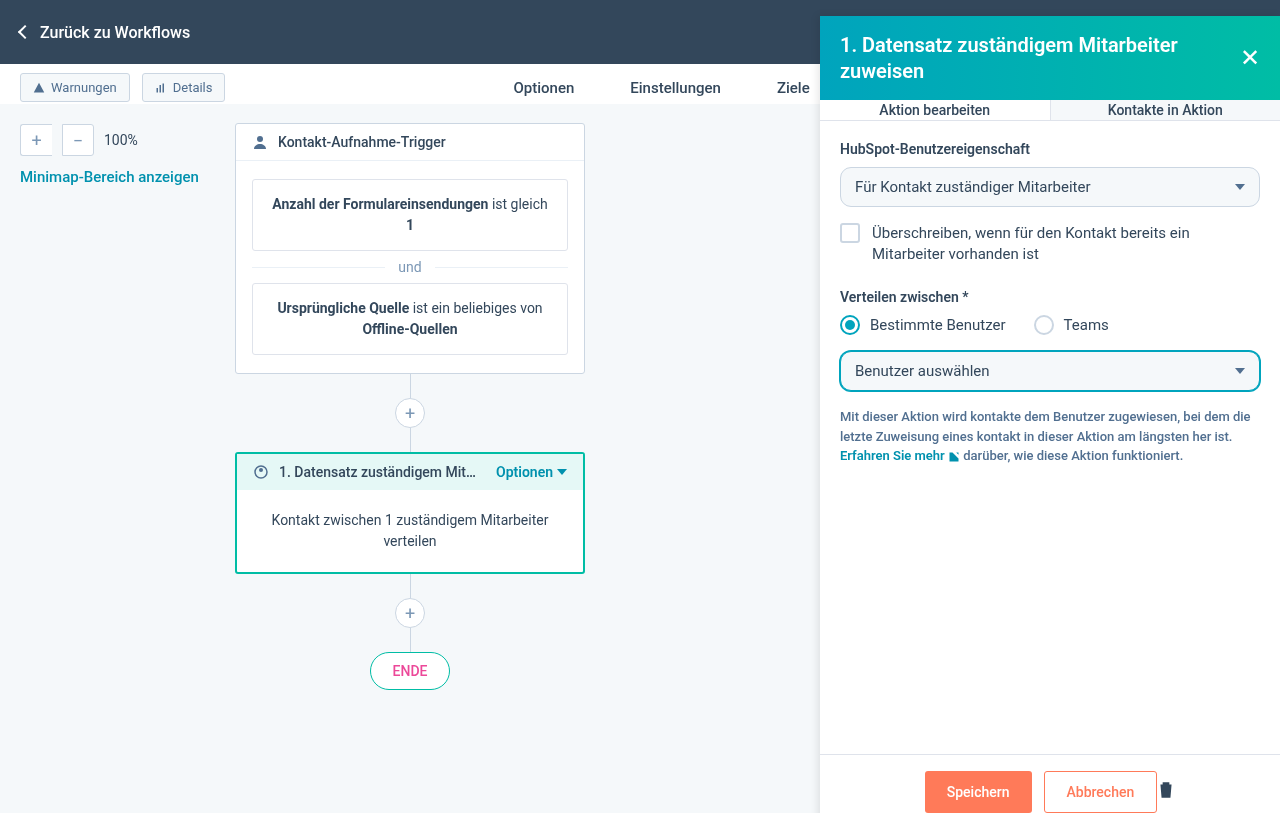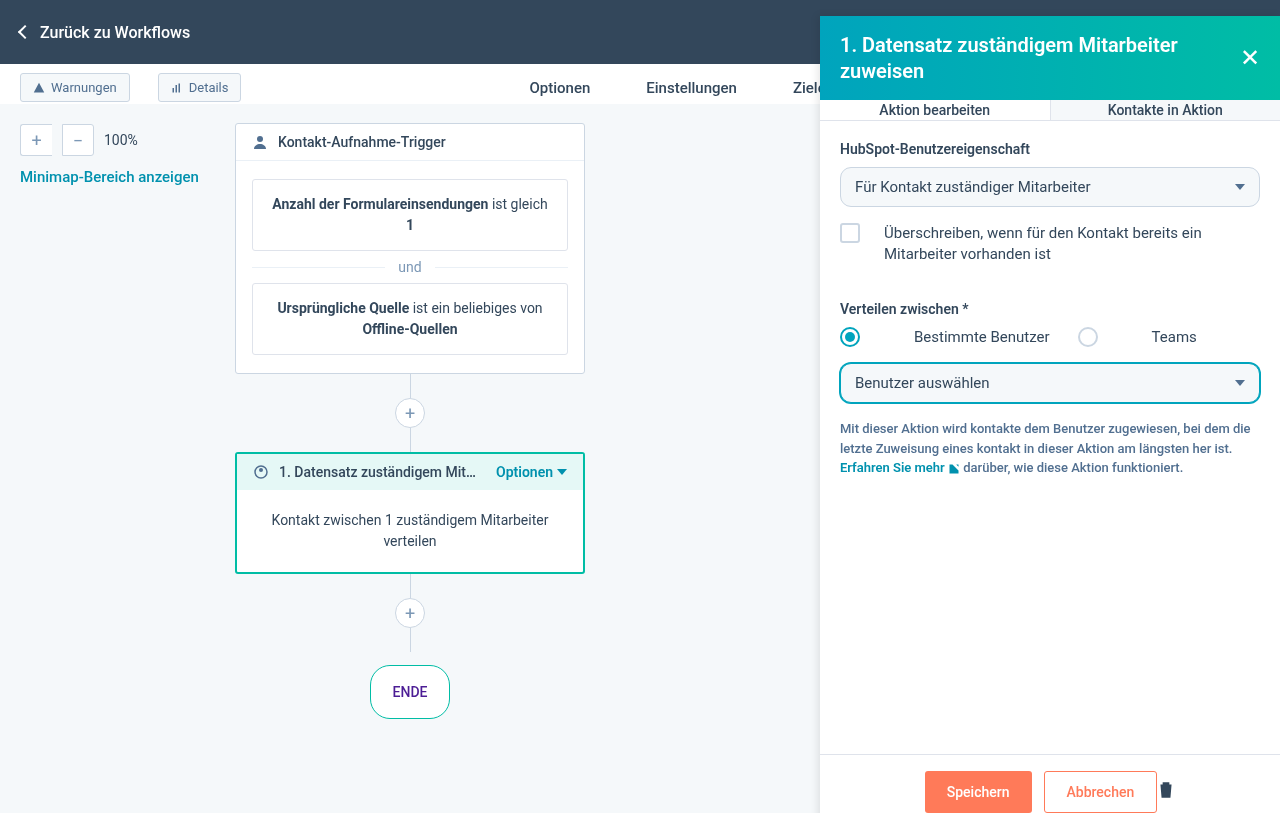--- a/index.html
+++ b/index.html
@@ -3,21 +3,21 @@
 <meta charset="utf-8">
 <style>
 * { margin: 0; padding: 0; box-sizing: border-box; font-family: -apple-system, BlinkMacSystemFont, "Segoe UI", Roboto, sans-serif; }
 body { width: 1280px; height: 813px; overflow: hidden; background: #f5f8fa; position: relative; }
 
 .top-header { background: #33475b; height: 64px; display: flex; align-items: center; padding: 0 20px; color: white; }
 .back-link { display: flex; align-items: center; gap: 10px; font-size: 16px; font-weight: 500; cursor: pointer; }
 .back-chevron { width: 10px; height: 10px; border-left: 2px solid white; border-bottom: 2px solid white; transform: rotate(45deg); }
 
 .toolbar { background: white; height: 48px; display: flex; align-items: center; padding: 0 20px; border-bottom: 1px solid #dfe3eb; }
-.toolbar-left { display: flex; gap: 28px; }
+.toolbar-left { display: flex; gap: 12px; }
 .toolbar-btn { display: flex; align-items: center; gap: 6px; padding: 6px 12px; border: 1px solid #cbd6e2; border-radius: 3px; background: #f5f8fa; color: #516f90; font-size: 13px; cursor: pointer; }
 .toolbar-btn svg { width: 12px; height: 12px; }
 .toolbar-tabs { display: flex; margin-left: 260px; gap: 0; height: 100%; }
 .tab { padding: 0 28px; display: flex; align-items: center; font-size: 15px; color: #33475b; cursor: pointer; position: relative; font-weight: 500; }
 .tab.active::after { content: ''; position: absolute; bottom: -1px; left: 14px; right: 14px; height: 3px; background: #00a4bd; }
 
 .canvas-area { position: absolute; top: 104px; left: 0; right: 460px; bottom: 0; background: #f5f8fa; padding: 20px; }
 .zoom-controls { display: flex; align-items: center; gap: 10px; margin-bottom: 12px; }
 .zoom-btn { width: 32px; height: 32px; border: 1px solid #cbd6e2; background: white; display: flex; align-items: center; justify-content: center; cursor: pointer; color: #7c98b6; font-size: 18px; }
 .zoom-btn:first-child { border-radius: 3px 0 0 3px; border-right: none; }
@@ -37,48 +37,48 @@
 
 .connector { width: 1px; height: 24px; background: #cbd6e2; margin: 0 auto; }
 .add-circle { width: 30px; height: 30px; border: 1px solid #cbd6e2; border-radius: 50%; background: white; display: flex; align-items: center; justify-content: center; margin: 0 auto; color: #7c98b6; font-size: 18px; cursor: pointer; }
 
 .action-node { border: 2px solid #00bda5; border-radius: 3px; background: white; }
 .action-header { padding: 10px 16px; display: flex; align-items: center; justify-content: space-between; background: #e5f8f6; }
 .action-header-left { display: flex; align-items: center; gap: 10px; font-size: 14px; color: #33475b; font-weight: 500; }
 .action-options { display: flex; align-items: center; gap: 4px; color: #0091ae; font-weight: 600; font-size: 14px; cursor: pointer; }
 .action-body { padding: 20px 16px; text-align: center; font-size: 14px; color: #33475b; line-height: 1.5; }
 
-.end-pill { border: 1px solid #00bda5; border-radius: 20px; padding: 18px 22px; text-align: center; font-size: 14px; color: #4c1d95; font-weight: 500; margin: 13px auto; display: inline-block; background: white; }
+.end-pill { border: 1px solid #00bda5; border-radius: 20px; padding: 10px 22px; text-align: center; font-size: 14px; color: #ec4899; font-weight: 500; margin: 0 auto; display: inline-block; background: white; }
 .end-wrap { text-align: center; }
 
 .side-panel { position: absolute; top: 16px; right: 0; width: 460px; height: 100%; background: white; box-shadow: -2px 0 8px rgba(0,0,0,0.1); display: flex; flex-direction: column; }
 .panel-header { background: linear-gradient(90deg, #00a4bd 0%, #00bda5 100%); padding: 16px 20px; color: white; display: flex; justify-content: space-between; align-items: center; }
 .panel-title { font-size: 20px; font-weight: 600; line-height: 1.3; }
 .close-x { font-size: 24px; cursor: pointer; color: white; }
 .panel-tabs { display: flex; border-bottom: 1px solid #dfe3eb; }
 .panel-tab { flex: 1; padding: 2px; text-align: center; font-size: 14px; color: #33475b; cursor: pointer; font-weight: 500; }
 .panel-tab.active { background: white; }
 .panel-tab:not(.active) { background: #f5f8fa; border-left: 1px solid #dfe3eb; }
 
 .panel-body { padding: 20px; flex: 1; overflow-y: auto; }
 .form-label { font-size: 14px; font-weight: 600; color: #33475b; margin-bottom: 10px; display: block; }
 .select-box { border: 1px solid #cbd6e2; border-radius: 11px; padding: 10px 14px; display: flex; justify-content: space-between; align-items: center; font-size: 15px; color: #33475b; cursor: pointer; background: #f5f8fa; margin-bottom: 16px; }
 .select-box.highlighted { border: 1px solid #00a4bd; box-shadow: 0 0 0 1px #00a4bd; background: #f5f8fa; }
 .chevron-down { width: 0; height: 0; border-left: 5px solid transparent; border-right: 5px solid transparent; border-top: 6px solid #516f90; }
 
-.checkbox-row { display: flex; gap: 24px; align-items: flex-start; margin-bottom: 36px; }
+.checkbox-row { display: flex; gap: 12px; align-items: flex-start; margin-bottom: 24px; }
 .checkbox { width: 20px; height: 20px; border: 2px solid #cbd6e2; border-radius: 3px; flex-shrink: 0; cursor: pointer; }
 .checkbox-label { font-size: 15px; color: #33475b; line-height: 1.4; }
 
 .radio-row { display: flex; gap: 28px; margin-bottom: 16px; }
 .radio-opt { display: flex; align-items: center; gap: 10px; cursor: pointer; }
 .radio { width: 20px; height: 20px; border: 2px solid #cbd6e2; border-radius: 50%; display: flex; align-items: center; justify-content: center; }
 .radio.checked { border-color: #00a4bd; }
 .radio.checked::after { content: ''; width: 10px; height: 10px; background: #00a4bd; border-radius: 50%; }
-.radio-label { font-size: 15px; color: #33475b; margin-left: 44px; }
+.radio-label { font-size: 15px; color: #33475b; }
 
 .info-text { font-size: 13px; color: #516f90; line-height: 1.5; font-weight: 500; }
 .info-link { color: #0091ae; font-weight: 600; }
 
 .panel-footer { padding: 16px; border-top: 1px solid #dfe3eb; display: flex; justify-content: center; align-items: center; }
 .footer-btns { display: flex; gap: 12px; }
 .btn-primary { background: #ff7a59; color: white; border: none; padding: 12px 22px; border-radius: 3px; font-size: 14px; font-weight: 500; cursor: pointer; }
 .btn-secondary { background: white; color: #ff7a59; border: 1px solid #ff7a59; padding: 12px 22px; border-radius: 3px; font-size: 14px; font-weight: 500; cursor: pointer; }
 .trash { cursor: pointer; color: #33475b; }
 .trash svg { width: 18px; height: 20px; }

